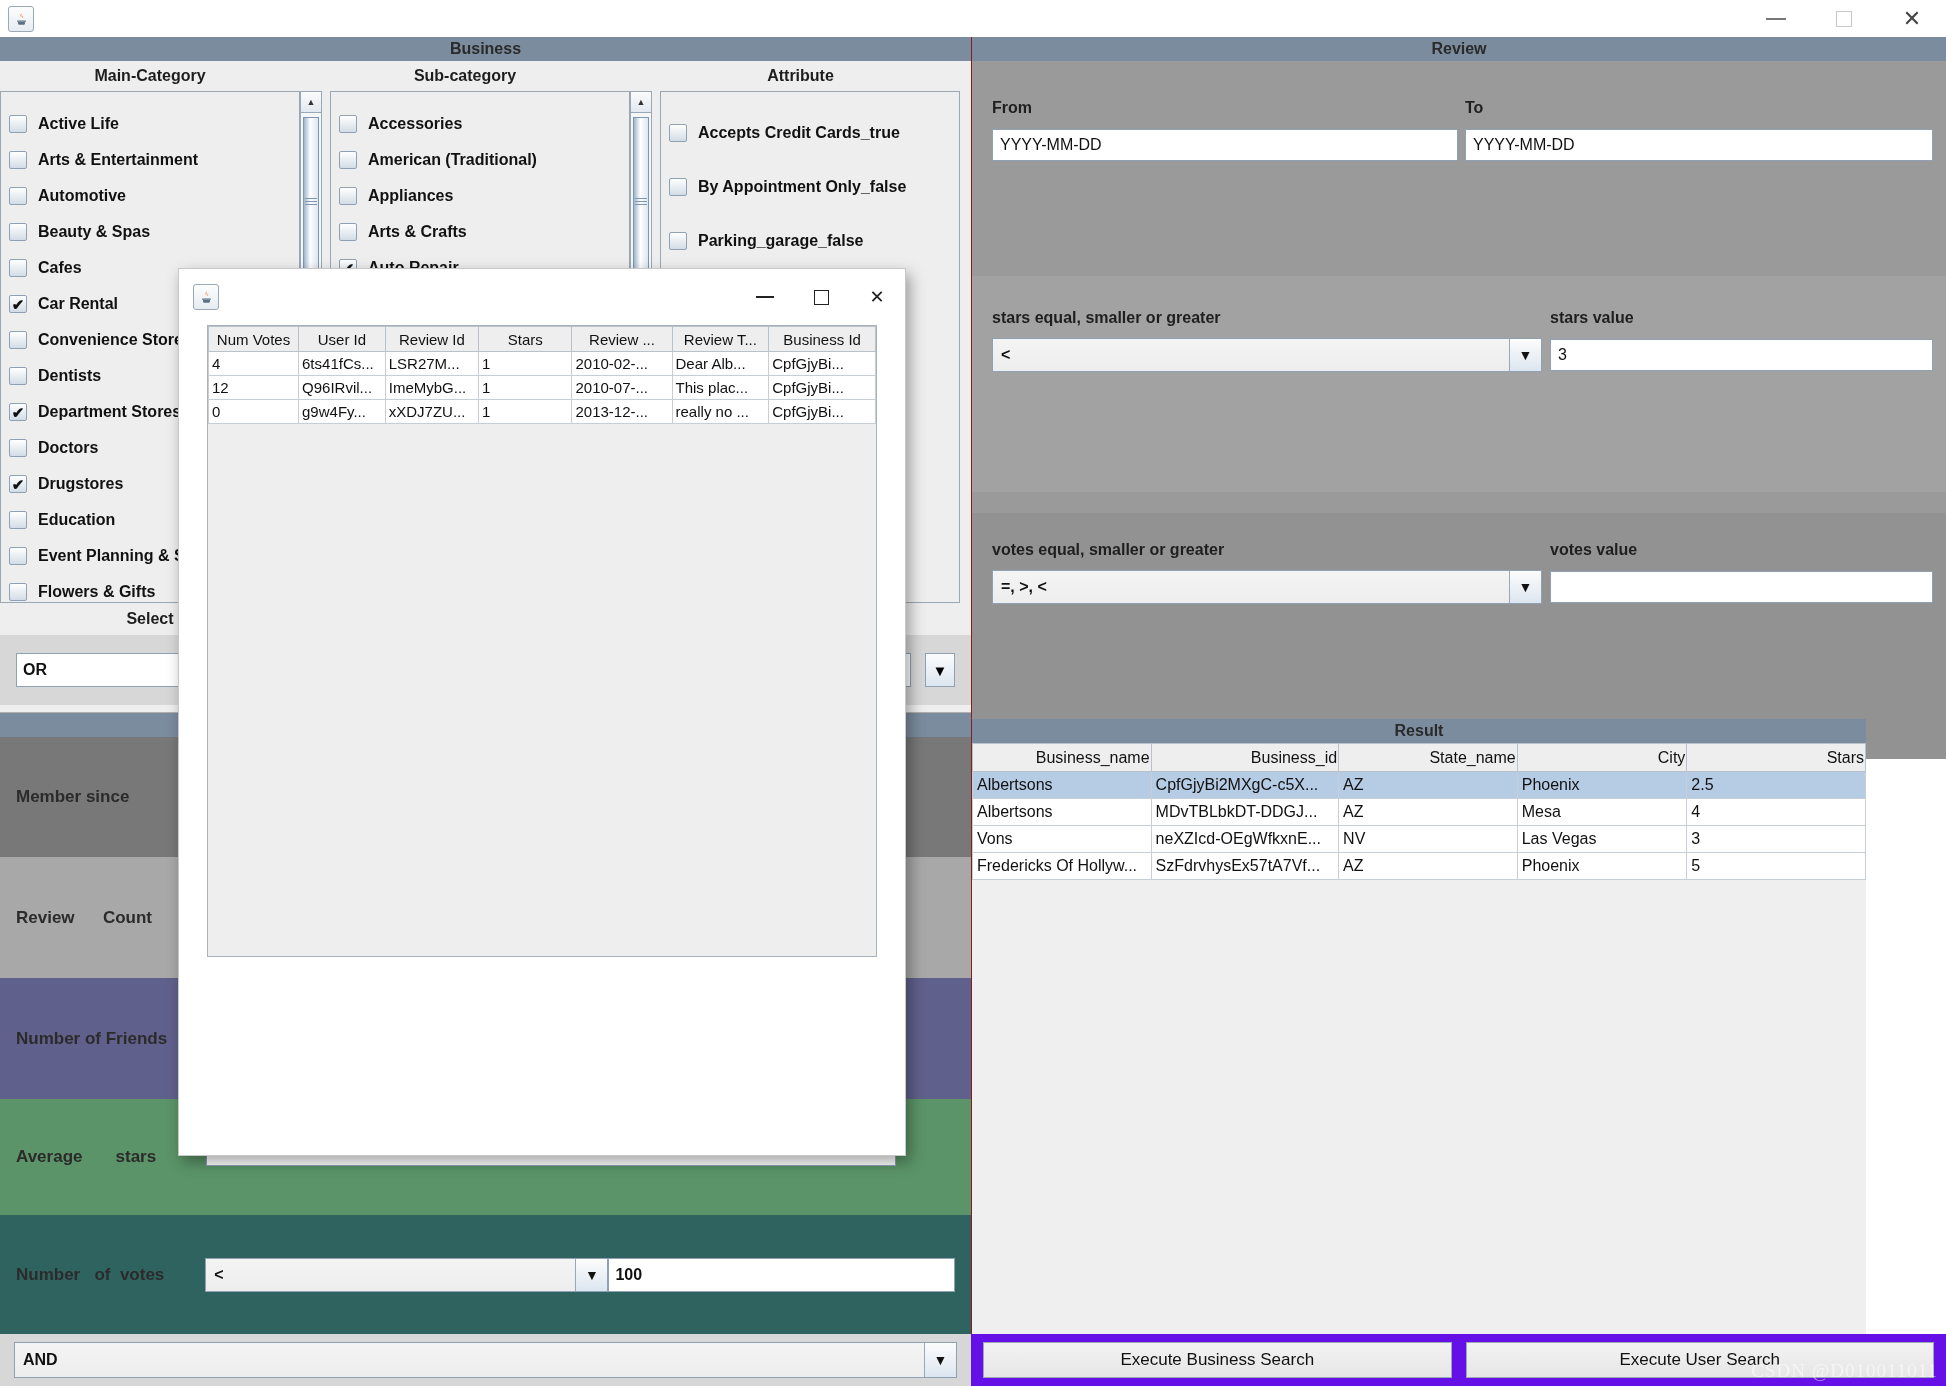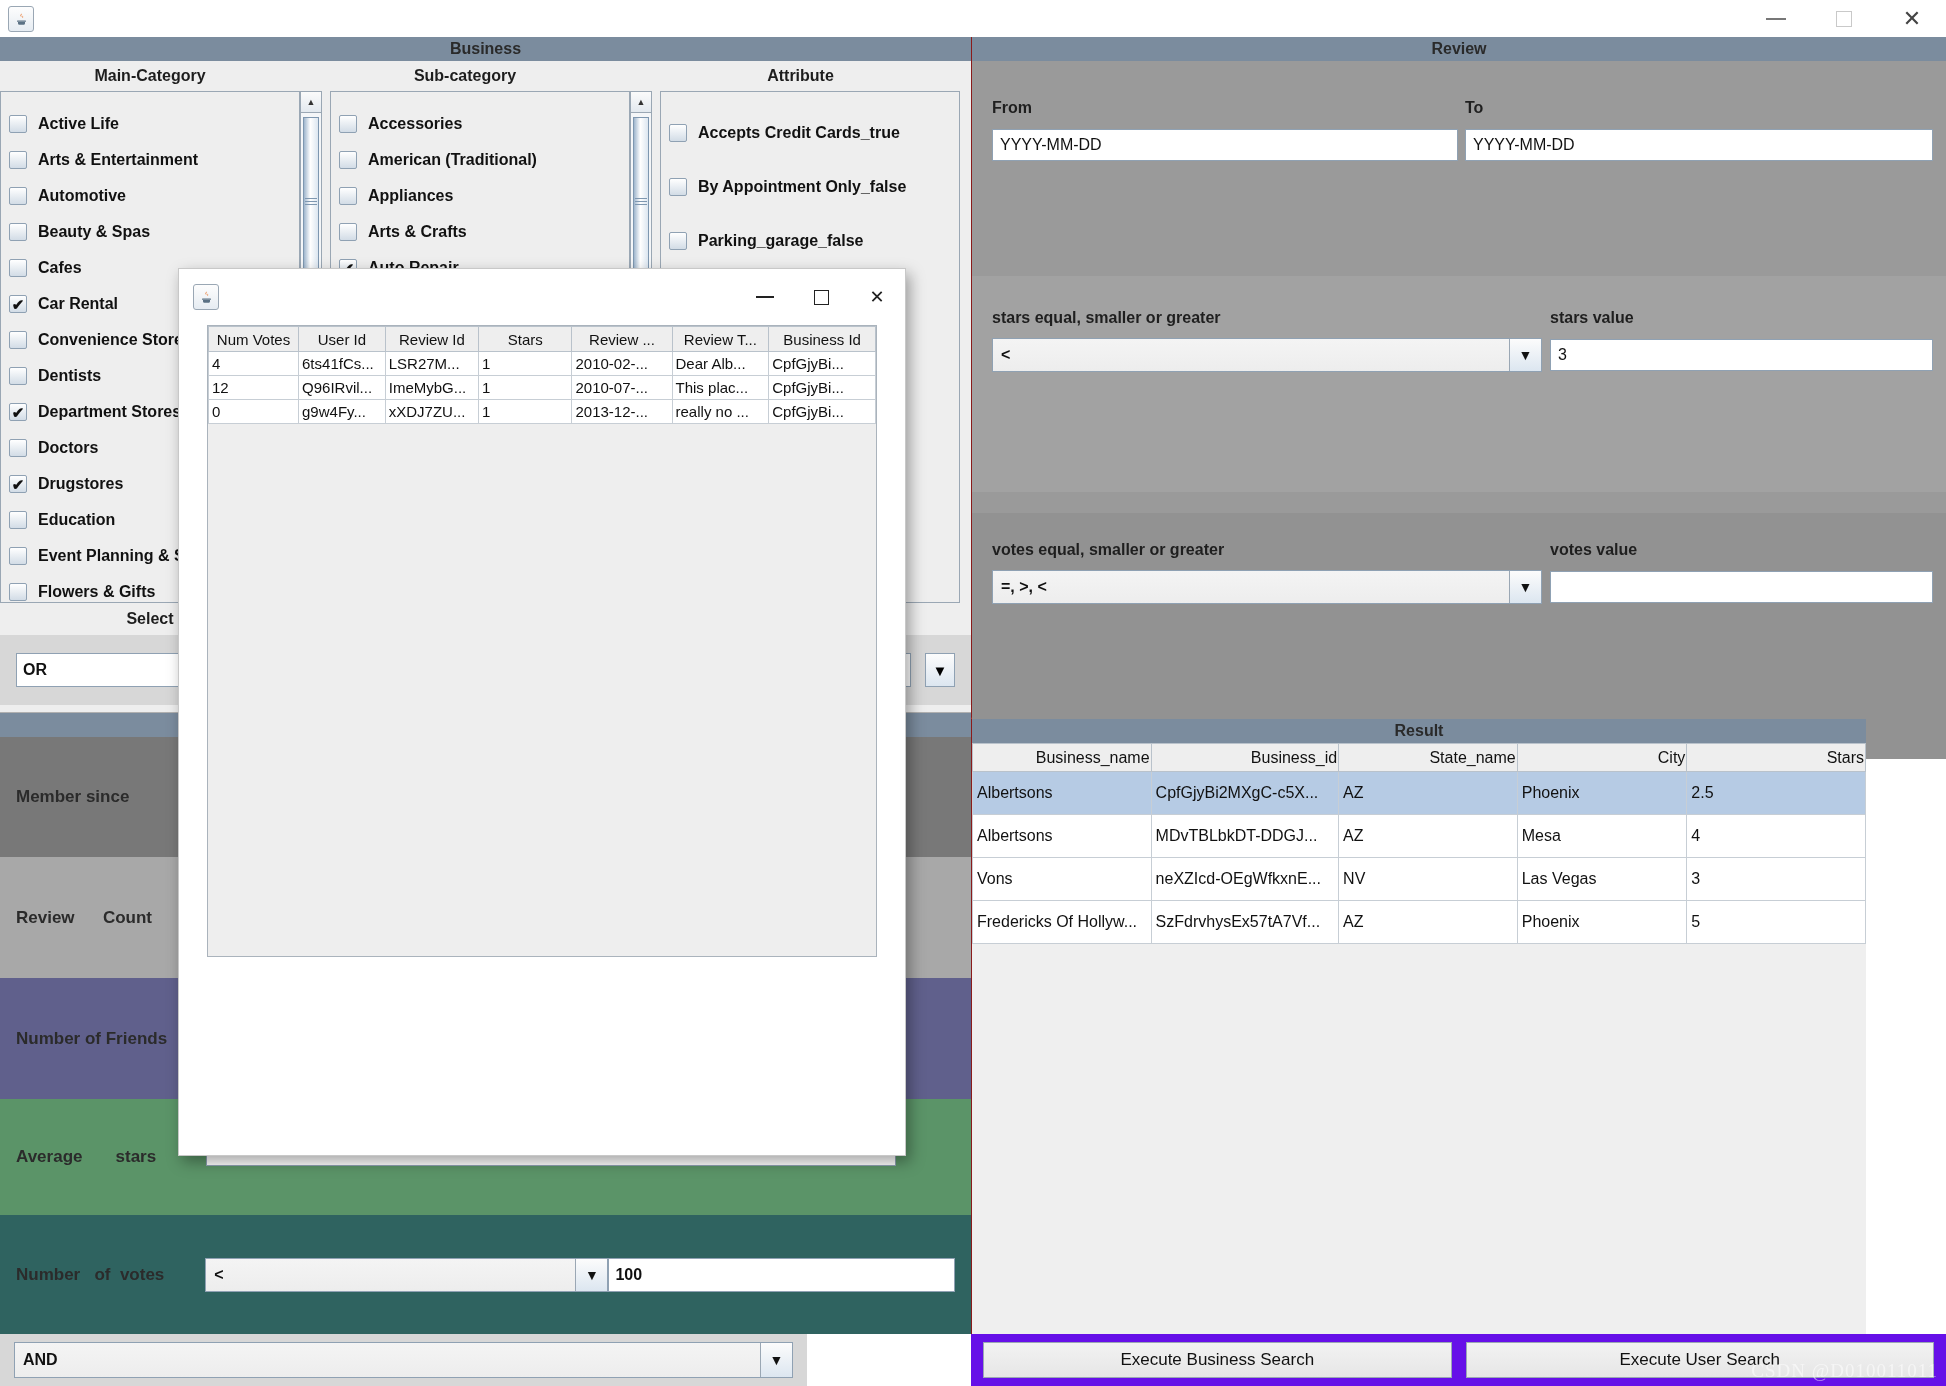--- a/index.html
+++ b/index.html
@@ -139,27 +139,27 @@
     position: absolute; left: 971px; top: 719px; width: 895px; height: 615px;
     background: #efefef; border-left: 1px solid #8a1b1b;
   }
   table.grid { border-collapse: collapse; width: 100%; table-layout: fixed; }
   table.grid th {
     background: #eeeeee; border: 1px solid #b9c2cb;
     font-weight: normal; font-size: 16px; color: #111; height: 28px; text-align: right;
   }
   table.grid td {
     border: 1px solid #c7ced5; background: #ffffff; font-size: 16px; color: #111;
-    height: 24px; padding: 12px 4px; white-space: nowrap; overflow: hidden;
+    height: 24px; padding: 4px 4px; white-space: nowrap; overflow: hidden;
   }
   table.grid tr.sel td { background: #b6cbe4; }
 
   
   #and-row {
-    position: absolute; left: 0; top: 1334px; width: 807px; height: 52px;
+    position: absolute; left: 0; top: 1334px; width: 971px; height: 52px;
     background: #d7d7d7; display: flex; align-items: center; padding: 0 14px;
   }
   #exec-row {
     position: absolute; left: 971px; top: 1334px; width: 975px; height: 52px;
     background: #6610e8; display: flex; align-items: center; gap: 14px; padding: 0 12px;
   }
   .exec-btn {
     flex: 1; height: 36px; background: linear-gradient(#f2f2f2,#e6e6e6);
     border: 1px solid #9aa7b4; font-size: 17px; color: #111;
     display: flex; align-items: center; justify-content: center;

